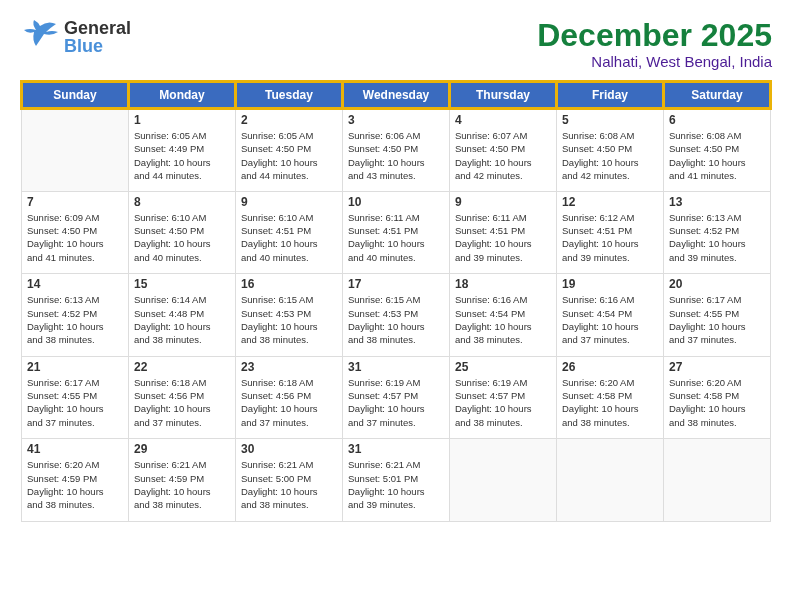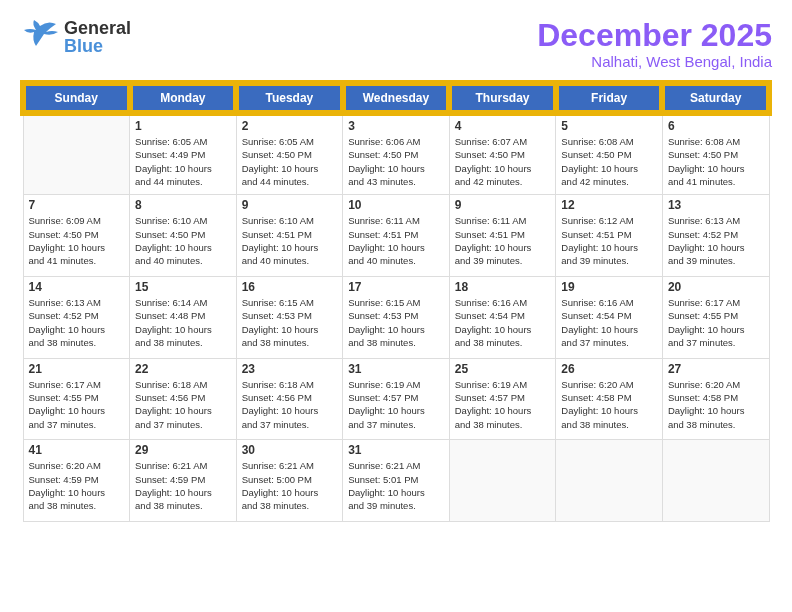--- a/index.html
+++ b/index.html
@@ -32,42 +32,42 @@
       display: flex;
       align-items: center;
       gap: 4px;
     }
     .title-area {
       text-align: right;
     }
     .month-title {
       font-size: 32px;
       font-weight: bold;
-      color: #8b5cf6;
+      color: #15803d;
       line-height: 1.1;
     }
     .subtitle {
       font-size: 15px;
-      color: #8b5cf6;
+      color: #4c1d95;
     }
     .calendar {
       flex: 1;
       border: 1px solid #ccc;
       border-collapse: collapse;
       width: 100%;
       table-layout: fixed;
     }
     .calendar th {
       background: #3a6bbf;
       color: #fff;
       font-size: 12px;
       font-weight: bold;
       text-align: center;
       padding: 5px 2px;
-      border: 6px solid #eab308;
+      border: 3px solid #eab308;
     }
     .calendar td {
       vertical-align: top;
       border: 1px solid #ddd;
       padding: 3px 5px;
       font-size: 10px;
       color: #333;
       height: 80px;
       width: calc(100% / 7);
     }

